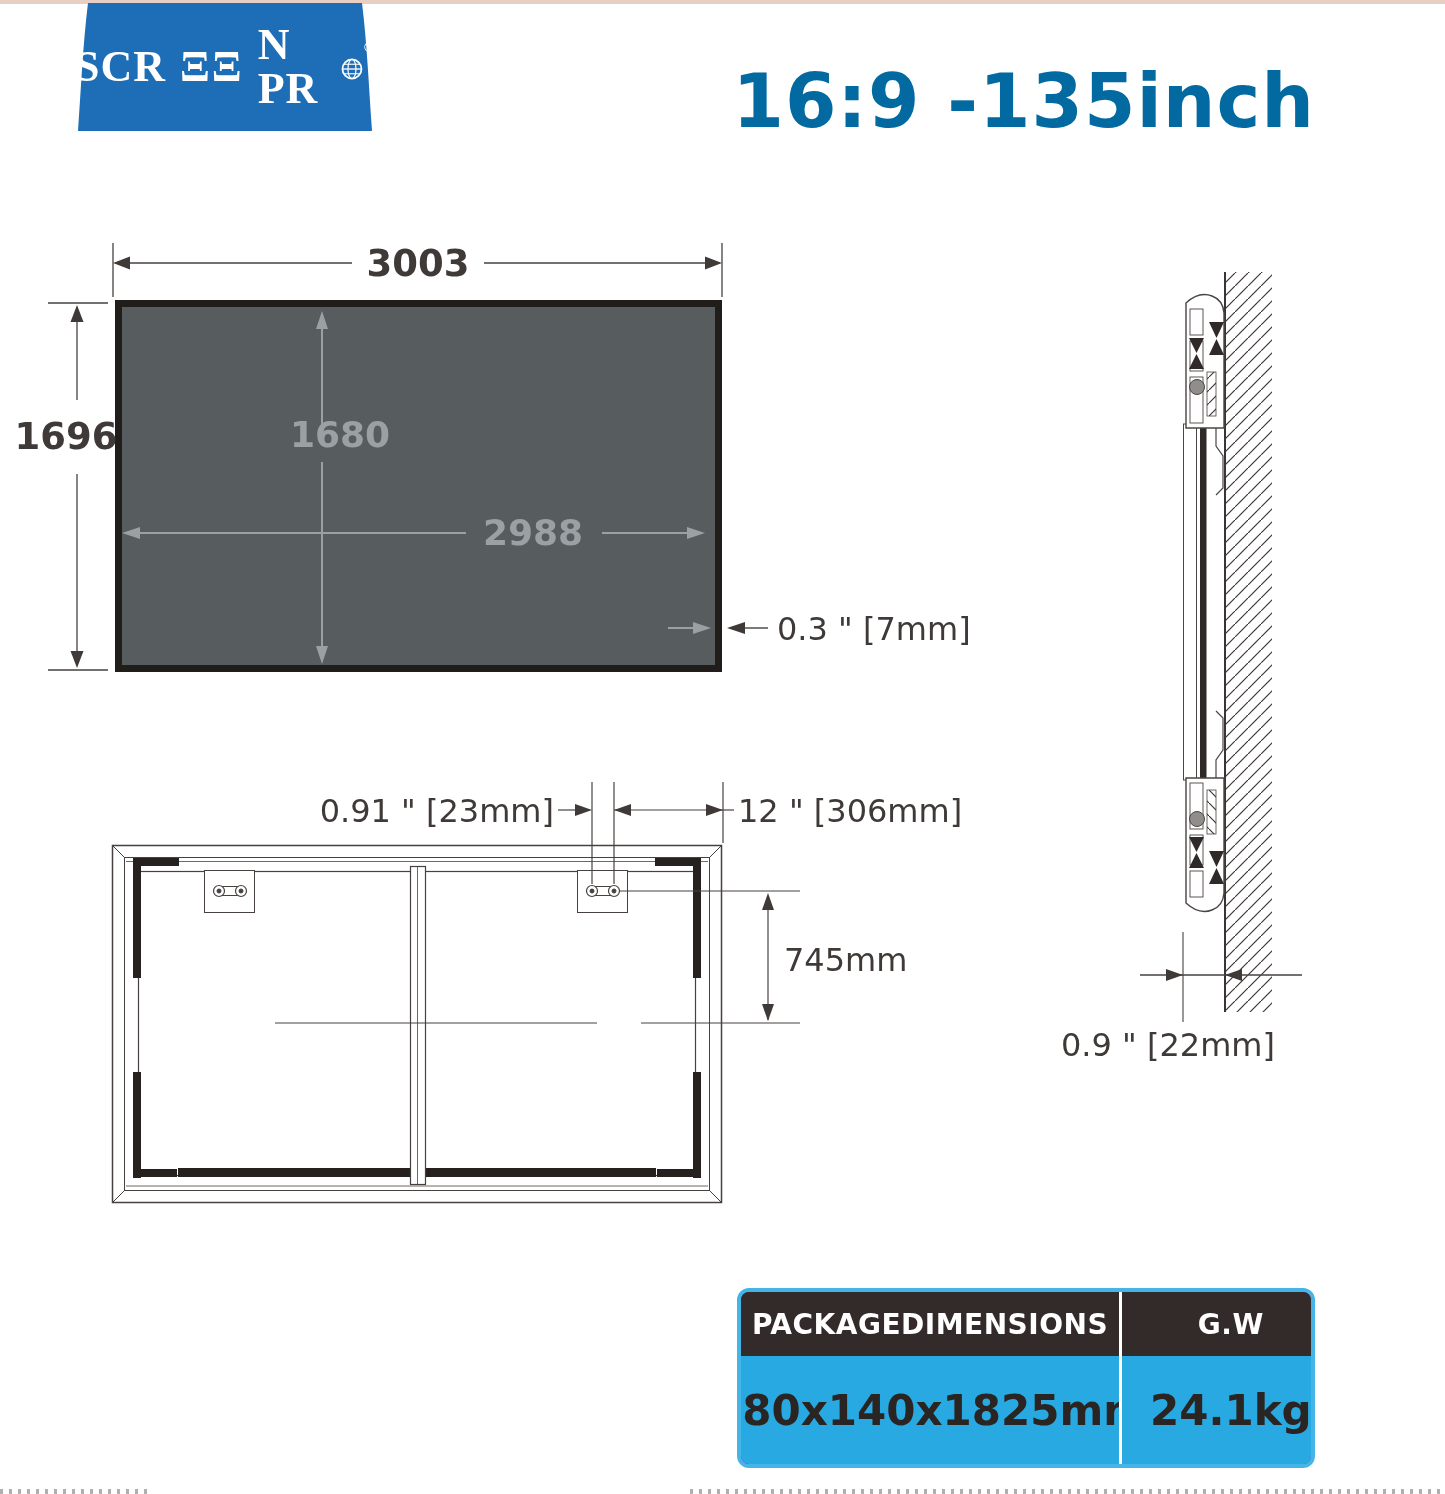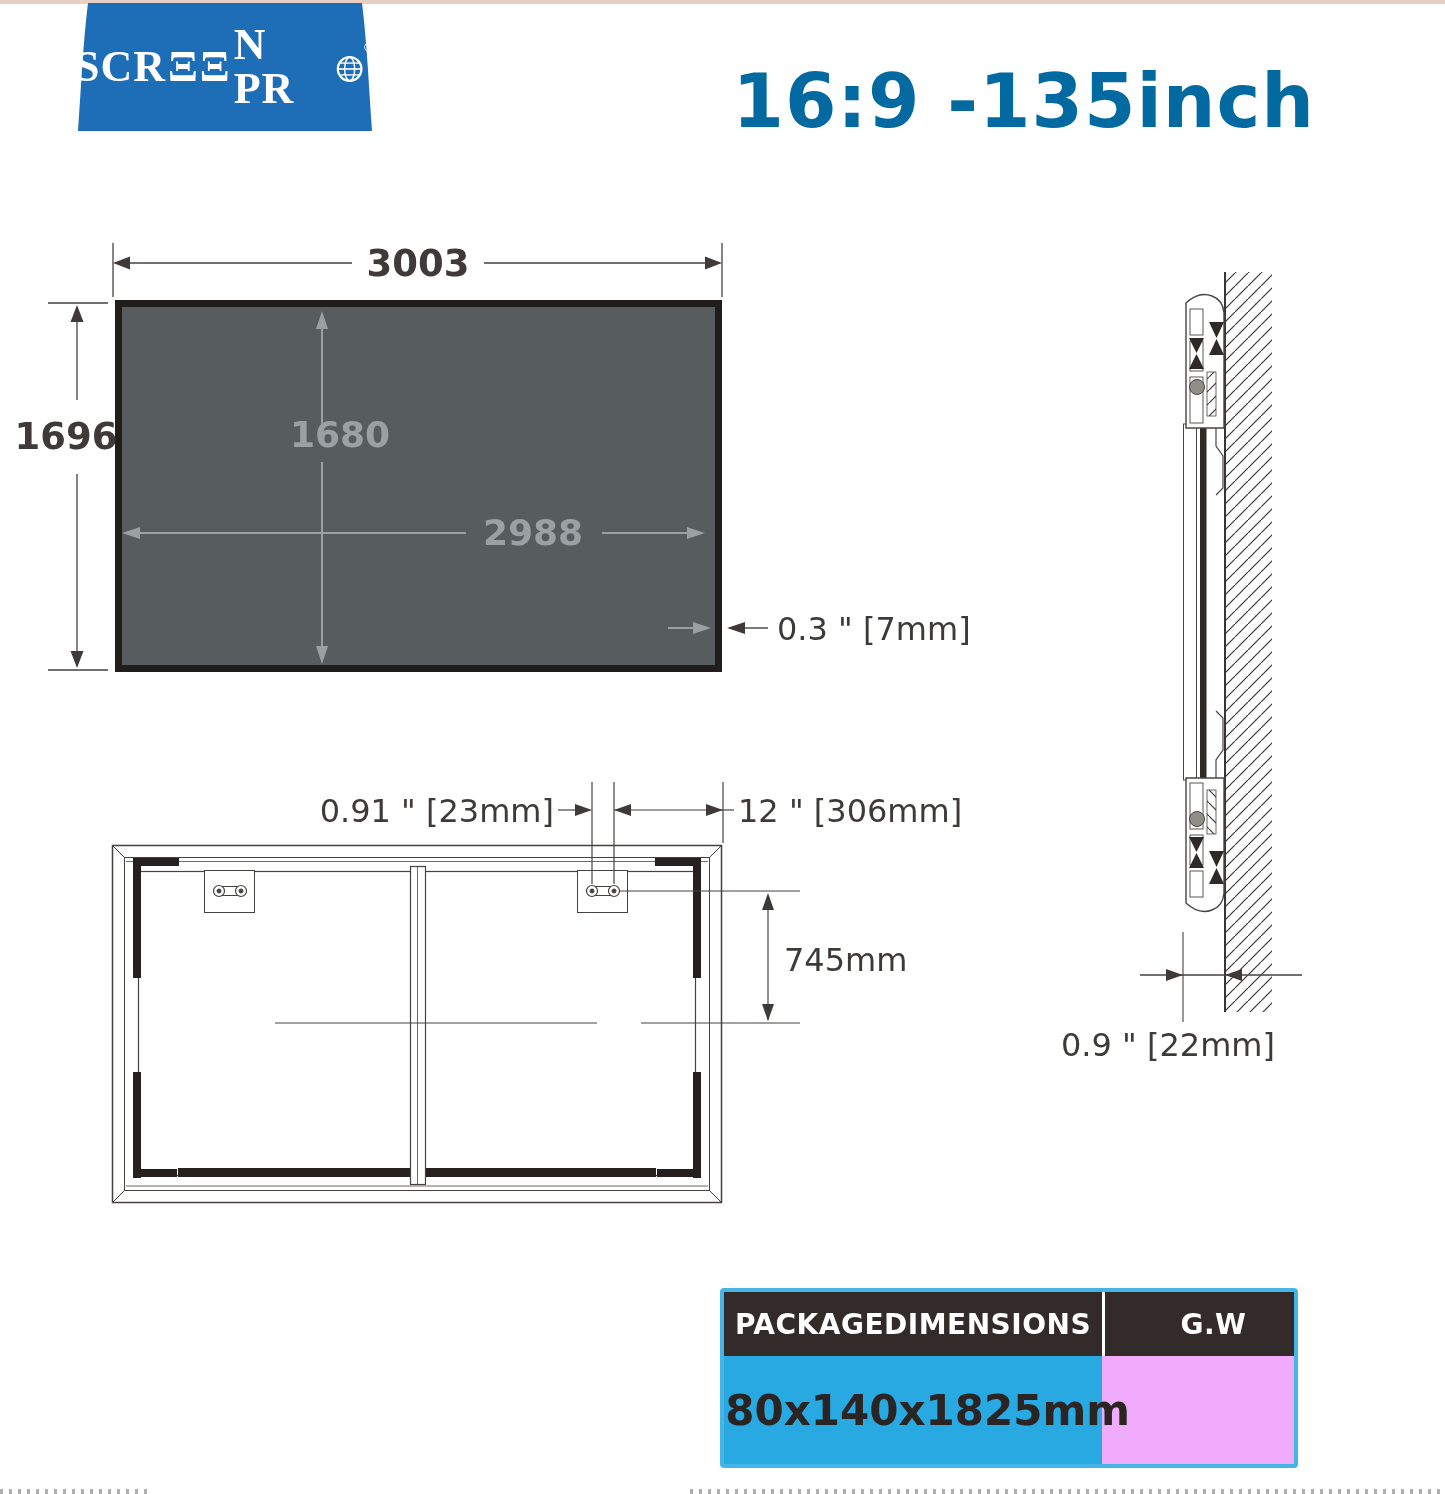--- a/index.html
+++ b/index.html
@@ -6,34 +6,34 @@
   #stage{position:relative;width:1445px;height:1494px;background:#ffffff;overflow:hidden;
          font-family:"Liberation Sans",sans-serif;}
   .top-strip{position:absolute;left:0;top:0;width:100%;height:4px;background:#e8cfc4;}
   
   .logo{position:absolute;left:75px;top:3px;width:300px;height:128px;}
   .logo svg.flag{position:absolute;inset:0;}
   .logo-text{position:absolute;inset:0;display:flex;align-items:center;justify-content:flex-end;
              color:#fff;font-family:"Liberation Serif",serif;font-weight:700;font-size:44px;
              letter-spacing:1px;}
   .logo-text .seg{line-height:1;}
-  .logo-text .ee{letter-spacing:2px;margin:0 2px;}
+  .logo-text .ee{letter-spacing:2px;margin:0 14px;}
   .globe{margin-left:6px;position:relative;top:2px;}
   .reg{font-size:15px;color:#fff;position:relative;top:-20px;left:1px;font-family:"Liberation Serif",serif;}
   
   .page-title{position:absolute;top:58px;right:130px;font-family:"DejaVu Sans","Liberation Sans",sans-serif;
               font-weight:700;font-size:74px;color:#0369a1;letter-spacing:1px;white-space:nowrap;}
   
   svg.draw{position:absolute;left:0;top:0;}
   .dt{fill:#3f3a38;font-family:"DejaVu Sans","Liberation Sans",sans-serif;font-size:37px;font-weight:600;}
   .dt-light{fill:#3f3a38;font-family:"DejaVu Sans","Liberation Sans",sans-serif;font-size:32px;font-weight:400;}
   .dt-gray{fill:#9aa0a3;font-family:"DejaVu Sans","Liberation Sans",sans-serif;font-size:36px;font-weight:600;}
   
-  .spec-table{position:absolute;left:720px;top:1288px;width:570px;height:172px;
-              border:4px solid #45b5e8;border-radius:4px;overflow:hidden;background:#f0abfc;
+  .spec-table{position:absolute;left:737px;top:1288px;width:570px;height:172px;
+              border:4px solid #45b5e8;border-radius:12px;overflow:hidden;background:#a21caf;
               display:grid;grid-template-columns:378px 1fr;grid-template-rows:64px 1fr;}
   .spec-table .cell{display:flex;align-items:center;justify-content:center;
                     font-family:"DejaVu Sans","Liberation Sans",sans-serif;font-weight:700;}
   .spec-table .hcell{background:#332b29;color:#ffffff;font-size:28px;letter-spacing:.5px;}
   .spec-table .vcell{background:#29a9e1;color:#2a2422;font-size:42px;}
   .spec-table .col2{border-left:3px solid #ffffff;padding-left:28px;}
   
   .cut-strip{position:absolute;top:1489px;height:5px;opacity:.55;
              background:repeating-linear-gradient(90deg,#6f6f6f 0 3px,transparent 3px 9px);}
   .cut-a{left:0;width:150px;}
@@ -228,17 +228,18 @@
         <path d="M768,1021 L762,1004 L774,1004 Z"></path>
       </g>
       <text class="dt-light" x="784" y="971" text-anchor="start">745mm</text>
     </g>
   </svg>
 
   <div class="spec-table">
     <div class="cell hcell">PACKAGEDIMENSIONS</div>
     <div class="cell hcell col2">G.W</div>
     <div class="cell vcell">280x140x1825mm</div>
+    <div class="cell vcell col2">24.1kg</div>
   </div>
 
   <div class="cut-strip cut-a"></div>
   <div class="cut-strip cut-b"></div>
 </div>
 
 </body></html>

